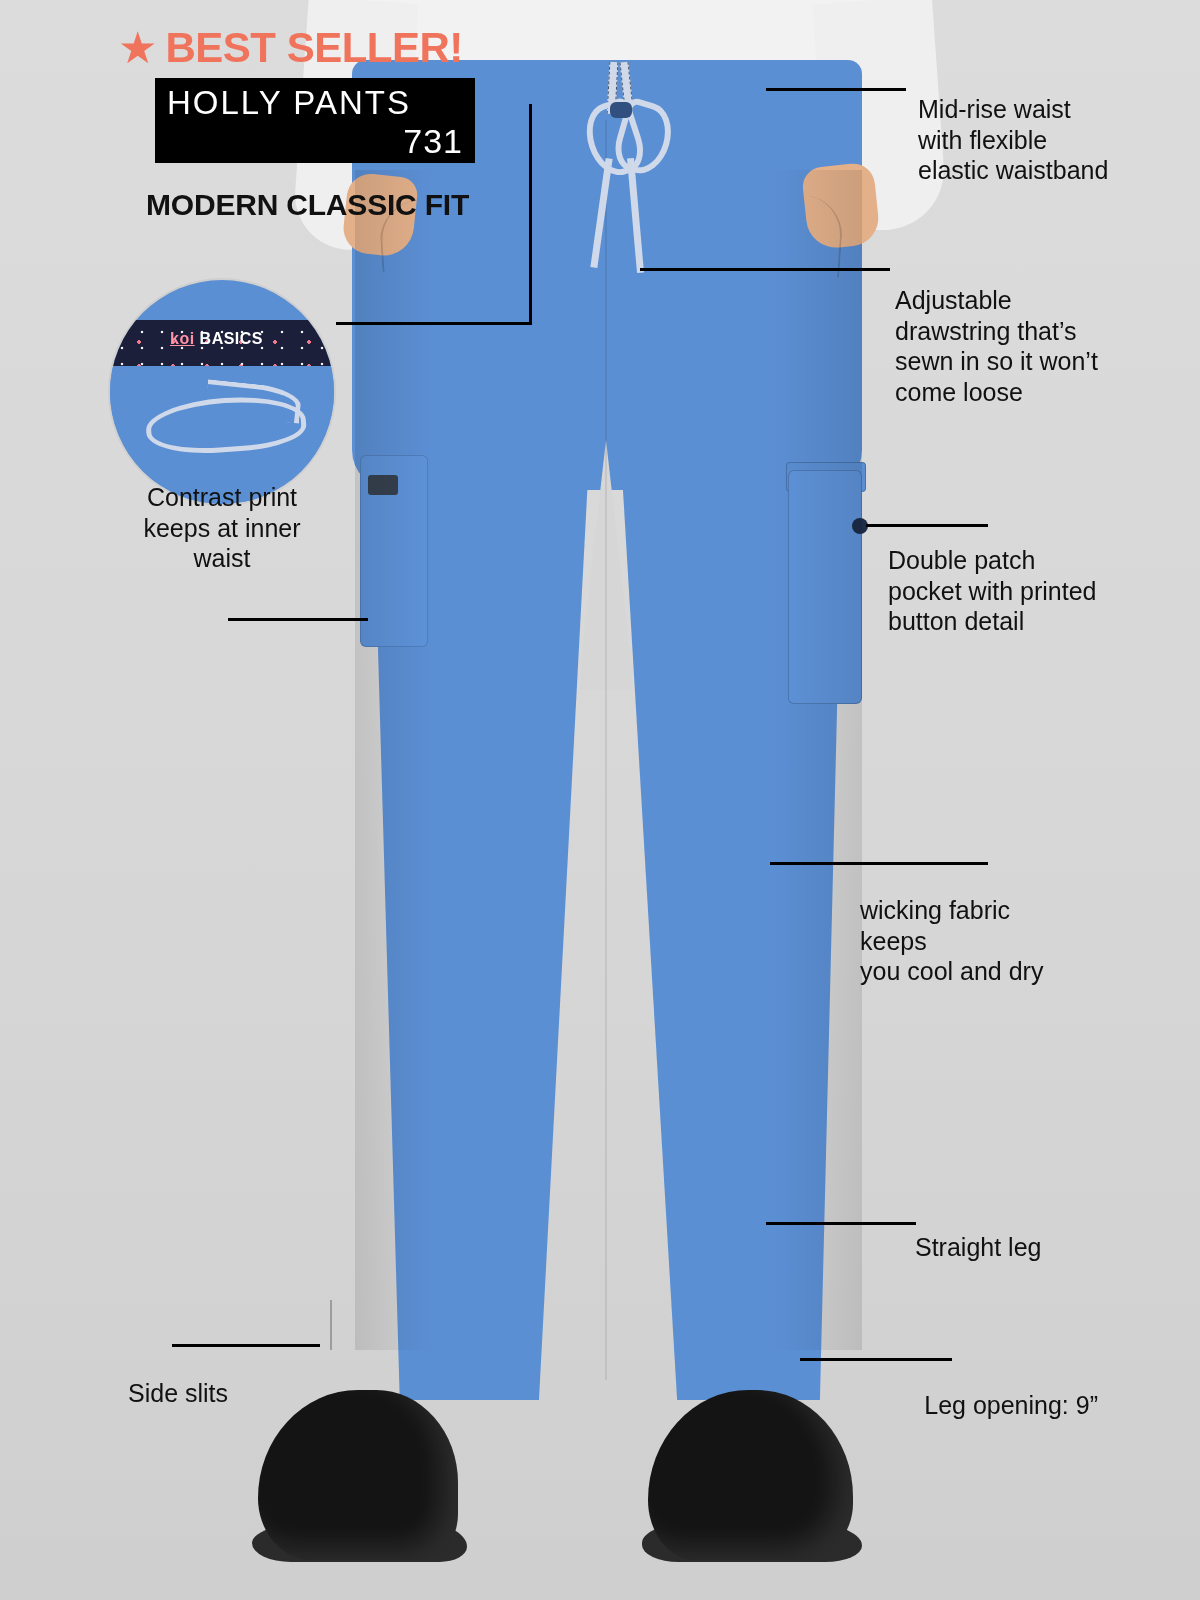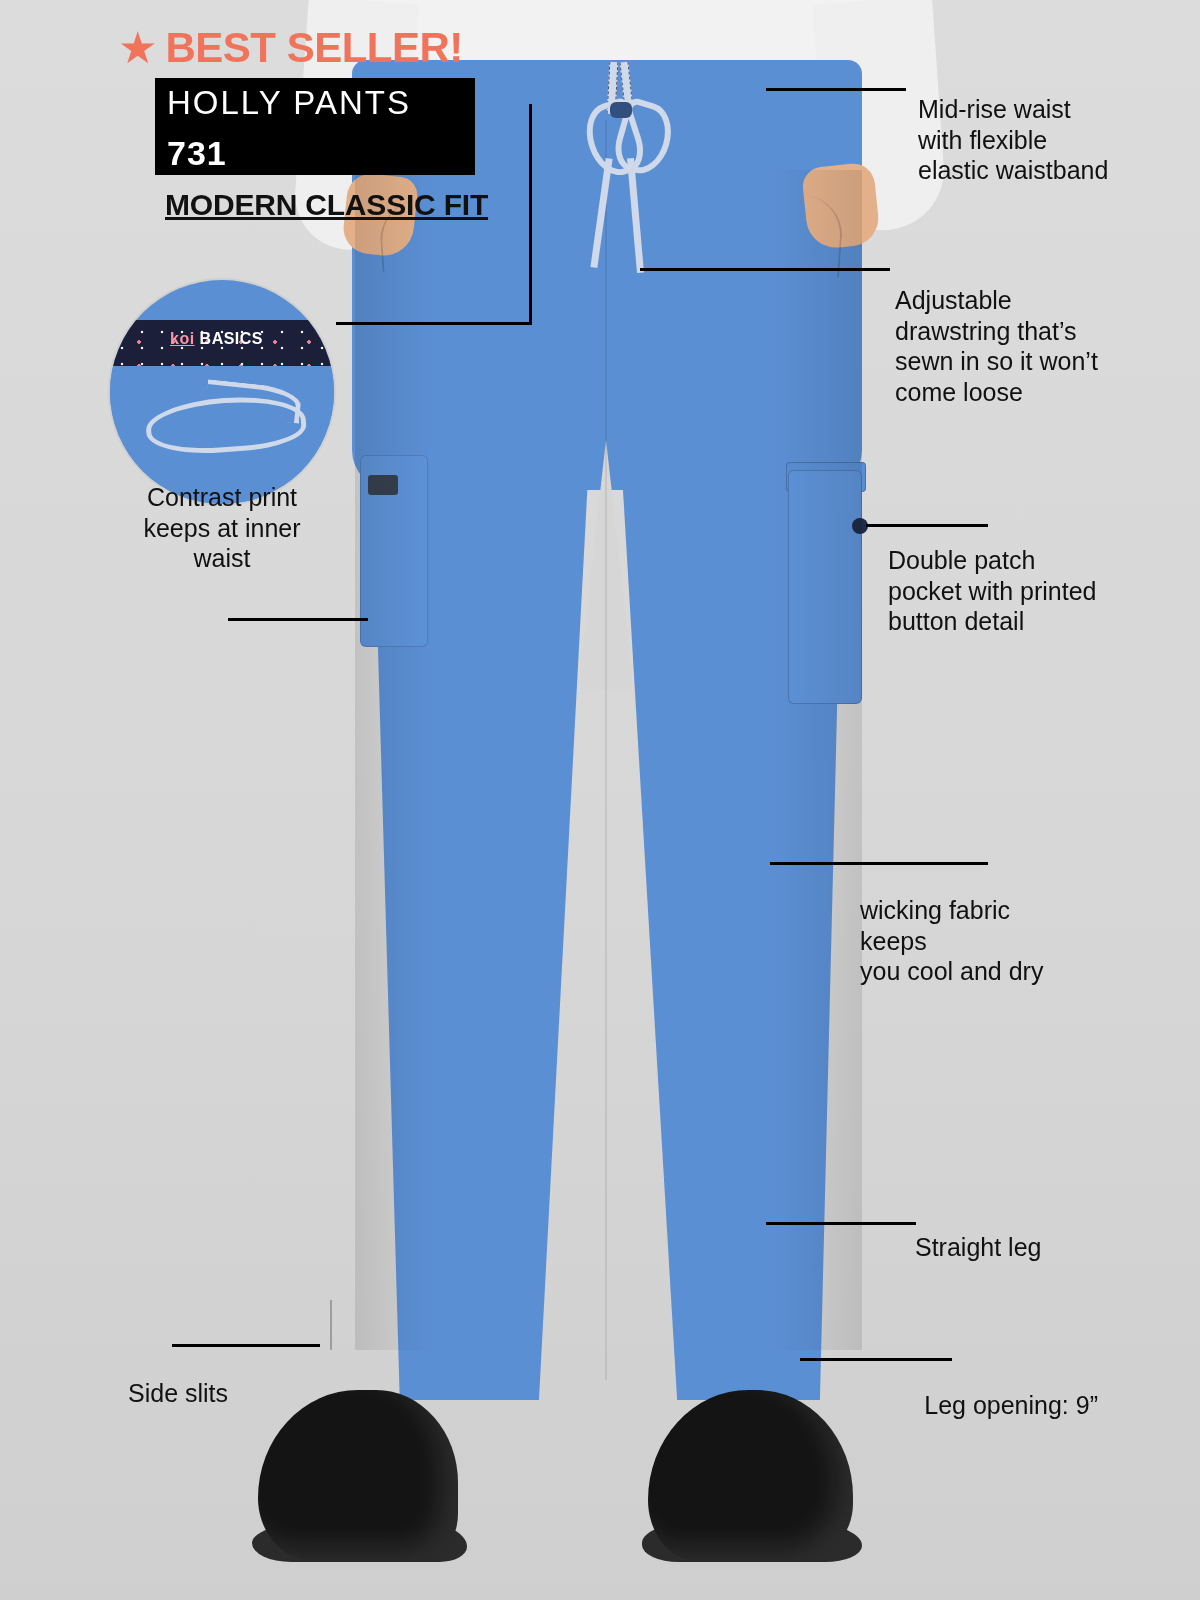--- a/index.html
+++ b/index.html
@@ -308,32 +308,32 @@
     box-sizing: border-box;
   }
   .title-name {
     font-size: 33px;
     letter-spacing: 2px;
     font-weight: 300;
     line-height: 1.15;
   }
   .title-style {
     font-size: 34px;
-    font-weight: bold;
+    font-weight: normal;
     letter-spacing: 1px;
-    margin-top: 12px;
+    margin-top: 0;
+    text-align: right;
   }
   .fit-text {
     position: absolute;
-    left: 165px; top: 188px;
+    left: 146px; top: 188px;
     font-size: 30px;
     font-weight: bold;
     color: #111;
     letter-spacing: -0.2px;
-    text-decoration: underline;
   }
 
   
   .inset-circle {
     position: absolute;
     left: 110px; top: 280px;
     width: 224px; height: 224px;
     border-radius: 50%;
     overflow: hidden;
     background: #5b8fd4;

